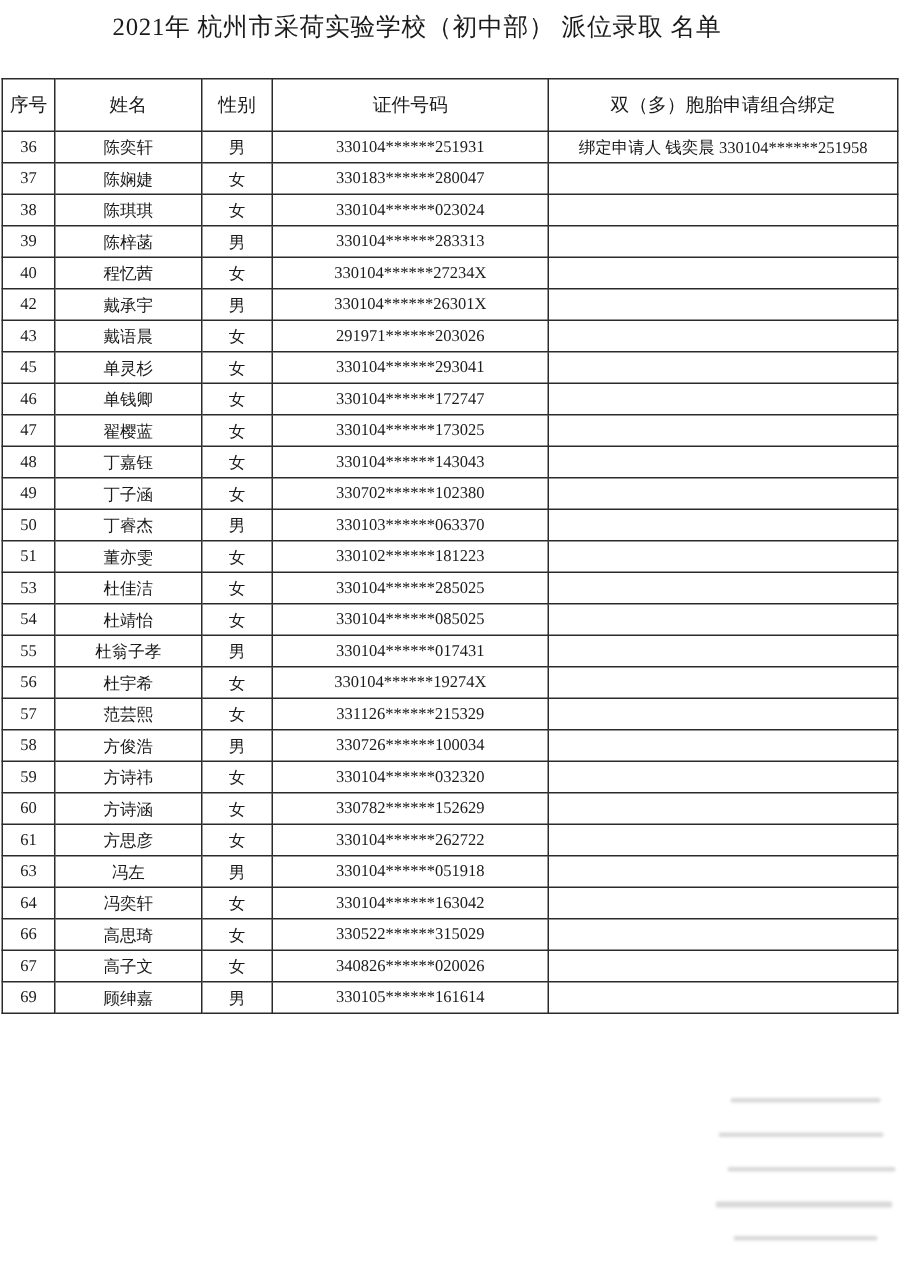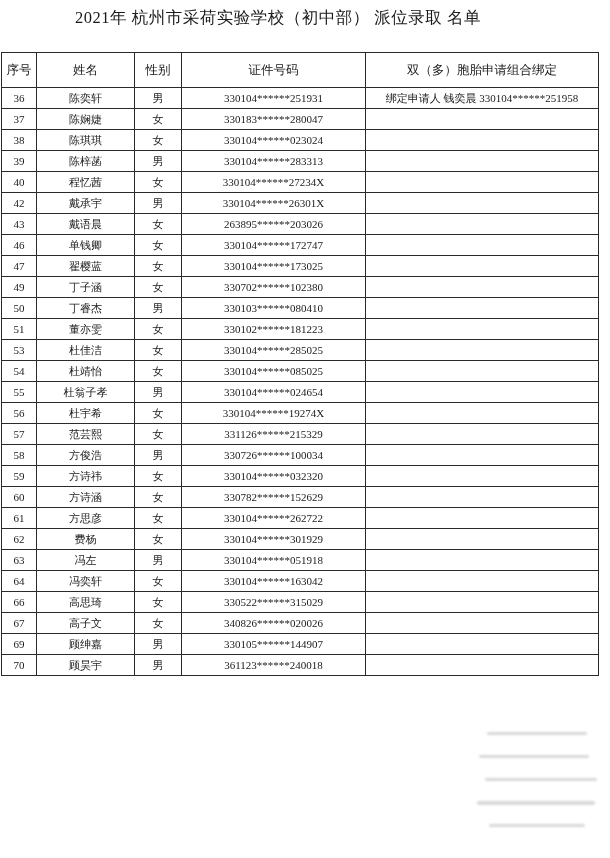--- a/index.html
+++ b/index.html
@@ -136,49 +136,63 @@
         <td>42</td>
         <td>戴承宇</td>
         <td>男</td>
         <td>330104******26301X</td>
         <td></td>
       </tr>
       <tr>
         <td>43</td>
         <td>戴语晨</td>
         <td>女</td>
-        <td>263895******203026</td>
+        <td>291971******203026</td>
+        <td></td>
+      </tr>
+      <tr>
+        <td>45</td>
+        <td>单灵杉</td>
+        <td>女</td>
+        <td>330104******293041</td>
         <td></td>
       </tr>
       <tr>
         <td>46</td>
         <td>单钱卿</td>
         <td>女</td>
         <td>330104******172747</td>
         <td></td>
       </tr>
       <tr>
         <td>47</td>
         <td>翟樱蓝</td>
         <td>女</td>
         <td>330104******173025</td>
         <td></td>
       </tr>
       <tr>
+        <td>48</td>
+        <td>丁嘉钰</td>
+        <td>女</td>
+        <td>330104******143043</td>
+        <td></td>
+      </tr>
+      <tr>
         <td>49</td>
         <td>丁子涵</td>
         <td>女</td>
         <td>330702******102380</td>
         <td></td>
       </tr>
       <tr>
         <td>50</td>
         <td>丁睿杰</td>
         <td>男</td>
-        <td>330103******080410</td>
+        <td>330103******063370</td>
         <td></td>
       </tr>
       <tr>
         <td>51</td>
         <td>董亦雯</td>
         <td>女</td>
         <td>330102******181223</td>
         <td></td>
       </tr>
       <tr>
@@ -192,21 +206,21 @@
         <td>54</td>
         <td>杜靖怡</td>
         <td>女</td>
         <td>330104******085025</td>
         <td></td>
       </tr>
       <tr>
         <td>55</td>
         <td>杜翁子孝</td>
         <td>男</td>
-        <td>330104******024654</td>
+        <td>330104******017431</td>
         <td></td>
       </tr>
       <tr>
         <td>56</td>
         <td>杜宇希</td>
         <td>女</td>
         <td>330104******19274X</td>
         <td></td>
       </tr>
       <tr>
@@ -238,27 +252,20 @@
         <td></td>
       </tr>
       <tr>
         <td>61</td>
         <td>方思彦</td>
         <td>女</td>
         <td>330104******262722</td>
         <td></td>
       </tr>
       <tr>
-        <td>62</td>
-        <td>费杨</td>
-        <td>女</td>
-        <td>330104******301929</td>
-        <td></td>
-      </tr>
-      <tr>
         <td>63</td>
         <td>冯左</td>
         <td>男</td>
         <td>330104******051918</td>
         <td></td>
       </tr>
       <tr>
         <td>64</td>
         <td>冯奕轩</td>
         <td>女</td>
@@ -276,28 +283,21 @@
         <td>67</td>
         <td>高子文</td>
         <td>女</td>
         <td>340826******020026</td>
         <td></td>
       </tr>
       <tr>
         <td>69</td>
         <td>顾绅嘉</td>
         <td>男</td>
-        <td>330105******144907</td>
-        <td></td>
-      </tr>
-      <tr>
-        <td>70</td>
-        <td>顾昊宇</td>
-        <td>男</td>
-        <td>361123******240018</td>
+        <td>330105******161614</td>
         <td></td>
       </tr>
     </tbody>
 </table>
 
 <div class="watermark">
   <div class="smudge s1"></div>
   <div class="smudge s2"></div>
   <div class="smudge s3"></div>
   <div class="smudge s4"></div>

